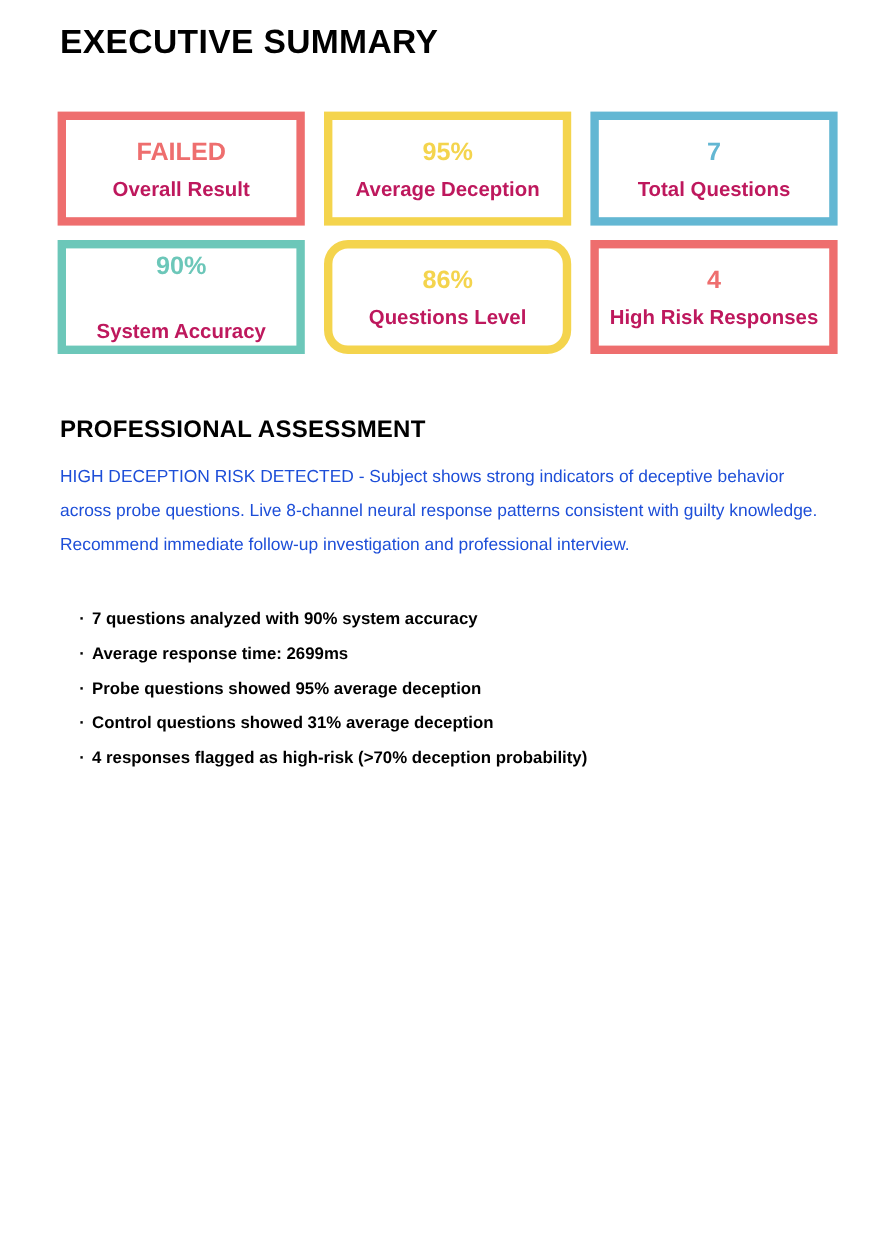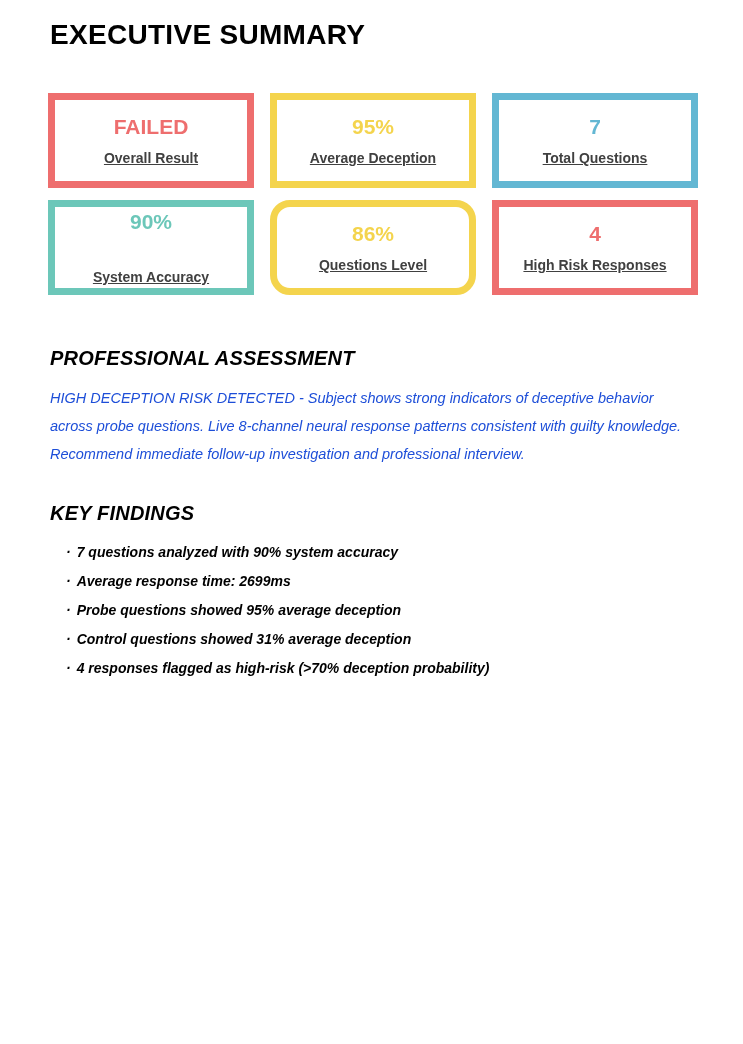--- a/index.html
+++ b/index.html
@@ -38,30 +38,28 @@
     justify-content: center;
     text-align: center;
   }
   .stat-value {
     font-size: 21px;
     font-weight: bold;
     line-height: 24px;
   }
   .stat-label {
     margin-top: 11px;
-    font-size: 14px;
+    font-size: 17px;
     font-weight: bold;
-    color: #404040;
+    color: #be185d;
     line-height: 16px;
-    text-decoration: underline;
   }
   .section {
     margin-left: 50px;
     margin-right: 48px;
-    font-style: italic;
   }
   .section-pa { margin-top: 51px; }
   .section-kf { margin-top: 33px; }
   .section-heading {
     font-size: 20px;
     font-weight: bold;
     line-height: 24px;
     color: #000000;
     letter-spacing: 0.2px;
   }
@@ -136,21 +134,20 @@
         <div class="stat-label">High Risk Responses</div>
       </div>
     </div>
 
   <div class="section section-pa">
     <h2 class="section-heading">PROFESSIONAL ASSESSMENT</h2>
     <p class="assessment-text">HIGH DECEPTION RISK DETECTED - Subject shows strong indicators of deceptive behavior across probe questions. Live 8-channel neural response patterns consistent with guilty knowledge. Recommend immediate follow-up investigation and professional interview.</p>
   </div>
 
   <div class="section section-kf">
-    <h2 class="section-heading">KEY FINDINGS</h2>
     <ul class="findings-list">
 
         <li class="finding-item">
           <span class="bullet">·</span><span>7 questions analyzed with 90% system accuracy</span>
         </li>
 
         <li class="finding-item">
           <span class="bullet">·</span><span>Average response time: 2699ms</span>
         </li>
 

